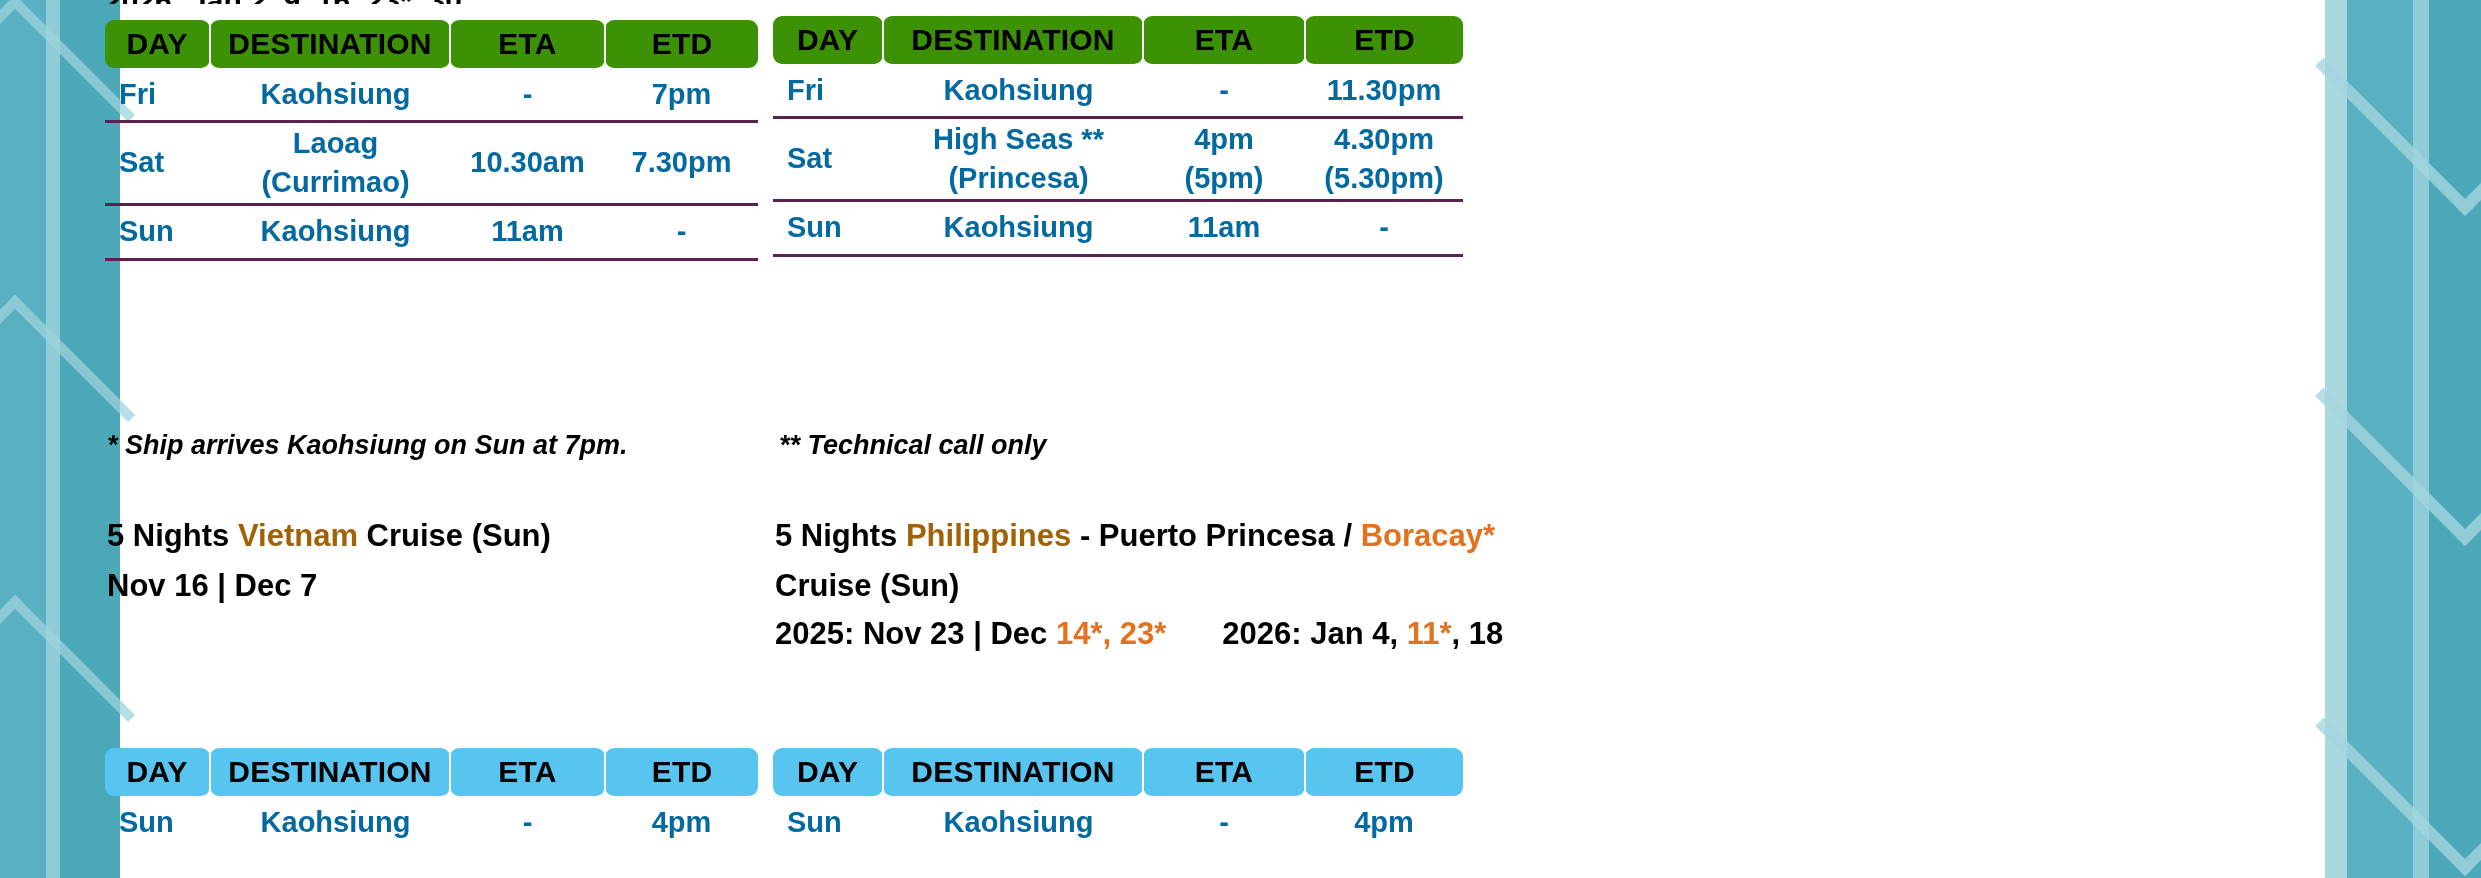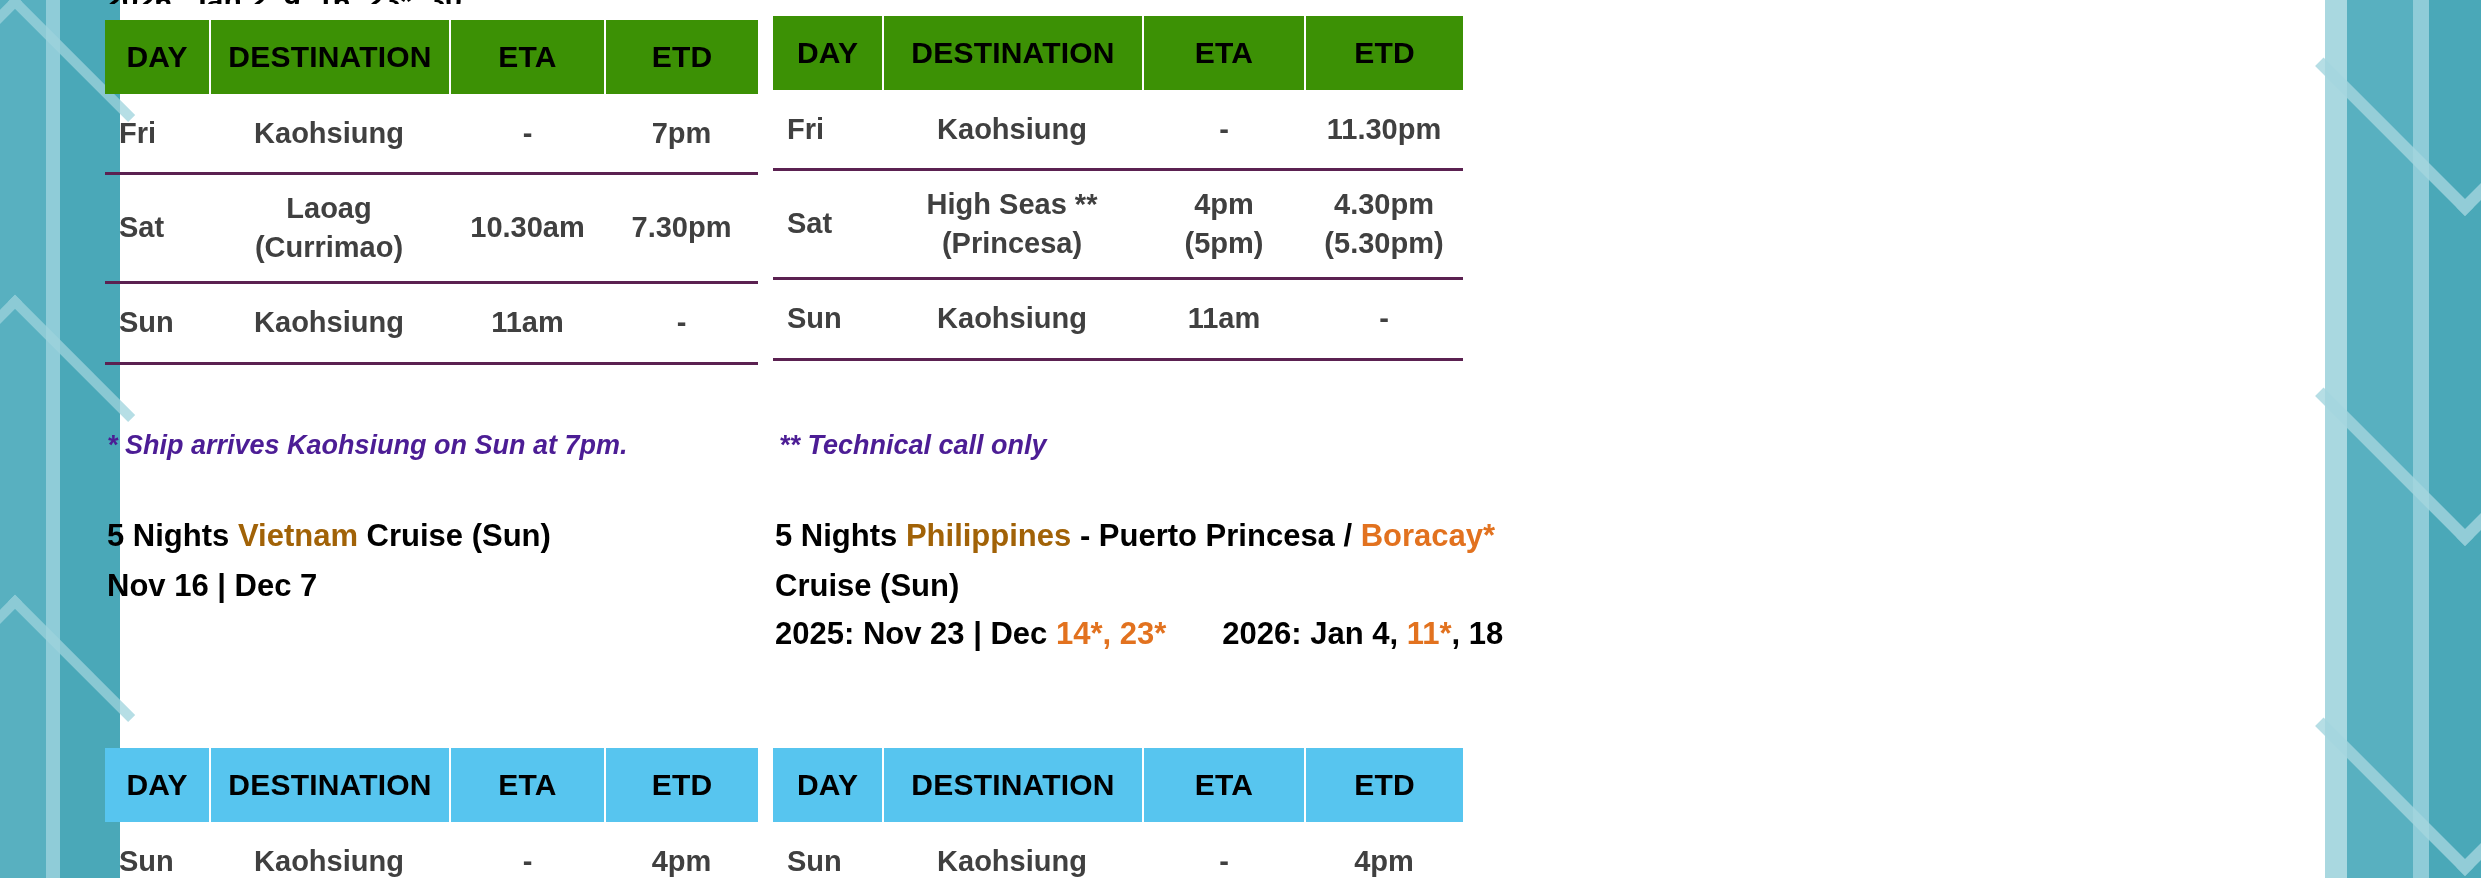--- a/index.html
+++ b/index.html
@@ -80,58 +80,59 @@
   .col-left  { left: 105px; }
   .col-right { left: 773px; }
 
   
   .sched-table {
     border-collapse: collapse;
     table-layout: fixed;
     font-family: "Liberation Sans", sans-serif;
   }
   .sched-table td, .sched-table th {
-    padding: 14px;
+    padding: 1px;
     margin: 9px;
     vertical-align: middle;
+    border-radius: 9px;
   }
 
   .hdr-row th {
     font-size: 30px;
     font-weight: bold;
     color: #000000;
     letter-spacing: .2px;
     height: 46px;
     text-align: center;
     border-right: 2px solid #ffffff;
   }
   .hdr-row th:last-child { border-right: none; }
   .hdr-green th { background: #3c9105; }
   .hdr-blue  th { background: #57c5ef; }
 
   .body-row td {
     font-size: 29px;
     font-weight: bold;
-    color: #404040;
+    color: #0369a1;
     text-align: center;
     height: 50px;
     border-bottom: 3px solid #5b2151;
   }
   .body-row.norule td { border-bottom: none; }
   .body-row td.day  { text-align: left;  padding-left: 14px; }
   .body-row td.dest { text-align: center;  padding-left: 12px; }
 
   .two-line { line-height: 1.34; }
   .two-line .l2 { display:block; }
 
   .footnote {
     font-size: 27px;
     font-weight: bold;
     font-style: italic;
-    color: #4c1d95;
+    color: #000000;
     font-family: "Liberation Sans", sans-serif;
     white-space: nowrap;
   }
 
   .cruise-title {
     font-size: 31px;
     font-weight: bold;
     color: #000000;
     white-space: nowrap;
   }

